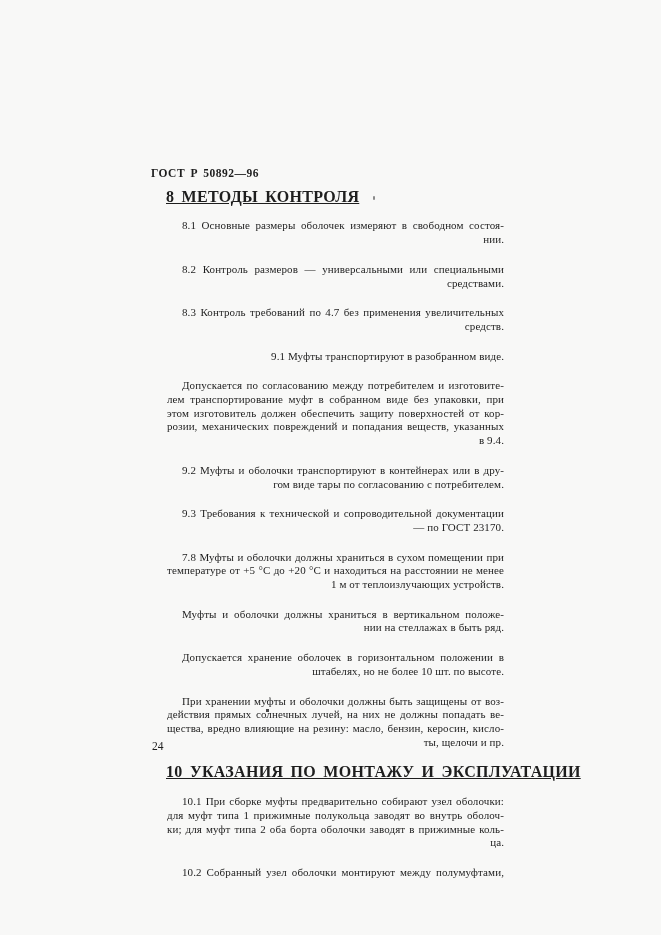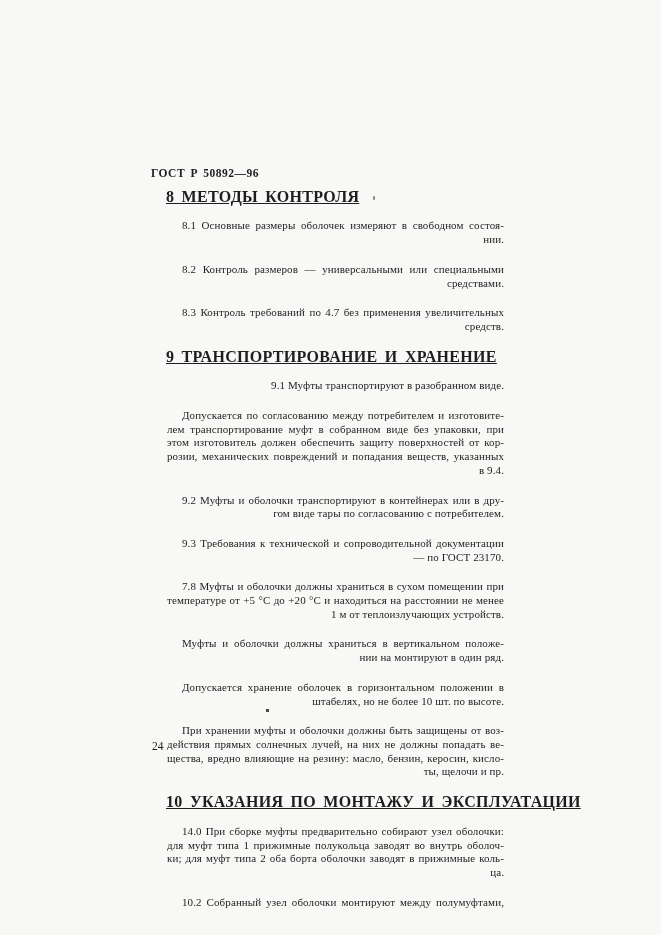--- a/index.html
+++ b/index.html
@@ -97,21 +97,20 @@
           <div class="line">нии.</div>
         </div>
         <div class="para">
           <div class="line just indent">8.2 Контроль размеров — универсальными или специальными</div>
           <div class="line">средствами.</div>
         </div>
         <div class="para">
           <div class="line just indent">8.3 Контроль требований по 4.7 без применения увеличительных</div>
           <div class="line">средств.</div>
         </div>
-        <div class="heading">9 ТРАНСПОРТИРОВАНИЕ И ХРАНЕНИЕ</div>
         <div class="para">
           <div class="line indent">9.1 Муфты транспортируют в разобранном виде.</div>
         </div>
         <div class="para">
           <div class="line just indent">Допускается по согласованию между потребителем и изготовите-</div>
           <div class="line just">лем транспортирование муфт в собранном виде без упаковки, при</div>
           <div class="line just">этом изготовитель должен обеспечить защиту поверхностей от кор-</div>
           <div class="line just">розии, механических повреждений и попадания веществ, указанных</div>
           <div class="line">в 9.4.</div>
         </div>
@@ -123,35 +122,35 @@
           <div class="line just indent">9.3 Требования к технической и сопроводительной документации</div>
           <div class="line">— по ГОСТ 23170.</div>
         </div>
         <div class="para">
           <div class="line just indent">7.8 Муфты и оболочки должны храниться в сухом помещении при</div>
           <div class="line just">температуре от +5 °С до +20 °С и находиться на расстоянии не менее</div>
           <div class="line">1 м от теплоизлучающих устройств.</div>
         </div>
         <div class="para">
           <div class="line just indent">Муфты и оболочки должны храниться в вертикальном положе-</div>
-          <div class="line">нии на монтируют в один ряд.</div>
+          <div class="line">нии на стеллажах в быть ряд.</div>
         </div>
         <div class="para">
           <div class="line just indent">Допускается хранение оболочек в горизонтальном положении в</div>
           <div class="line">штабелях, но не более 10 шт. по высоте.</div>
         </div>
         <div class="para">
           <div class="line just indent">При хранении муфты и оболочки должны быть защищены от воз-</div>
           <div class="line just">действия прямых солнечных лучей, на них не должны попадать ве-</div>
           <div class="line just">щества, вредно влияющие на резину: масло, бензин, керосин, кисло-</div>
           <div class="line">ты, щелочи и пр.</div>
         </div>
         <div class="heading">10 УКАЗАНИЯ ПО МОНТАЖУ И ЭКСПЛУАТАЦИИ</div>
         <div class="para">
-          <div class="line just indent">14.0 При сборке муфты предварительно собирают узел оболочки:</div>
+          <div class="line just indent">10.1 При сборке муфты предварительно собирают узел оболочки:</div>
           <div class="line just">для муфт типа 1 прижимные полукольца заводят во внутрь оболоч-</div>
           <div class="line just">ки; для муфт типа 2 оба борта оболочки заводят в прижимные коль-</div>
           <div class="line">ца.</div>
         </div>
         <div class="para">
           <div class="line just indent">10.2 Собранный узел оболочки монтируют между полумуфтами,</div>
         </div>
       </div>
   </div>
   <div class="page-num">24</div>

